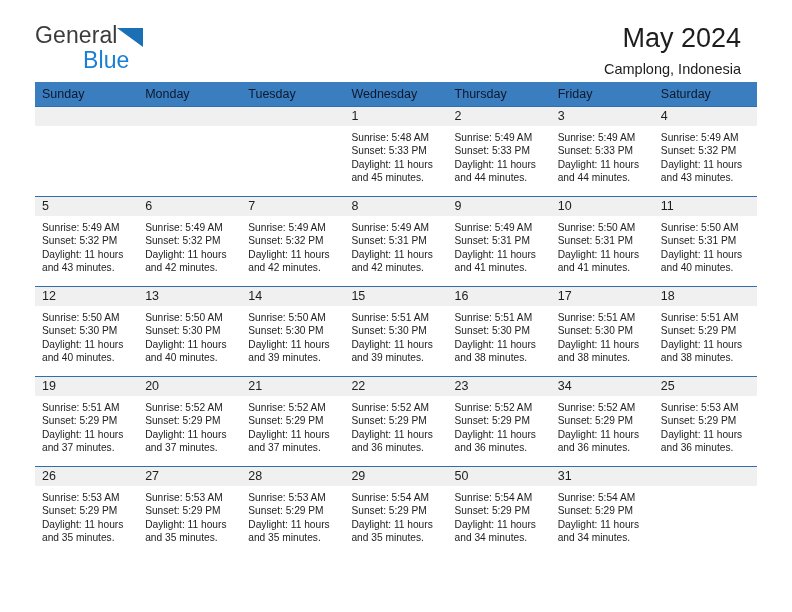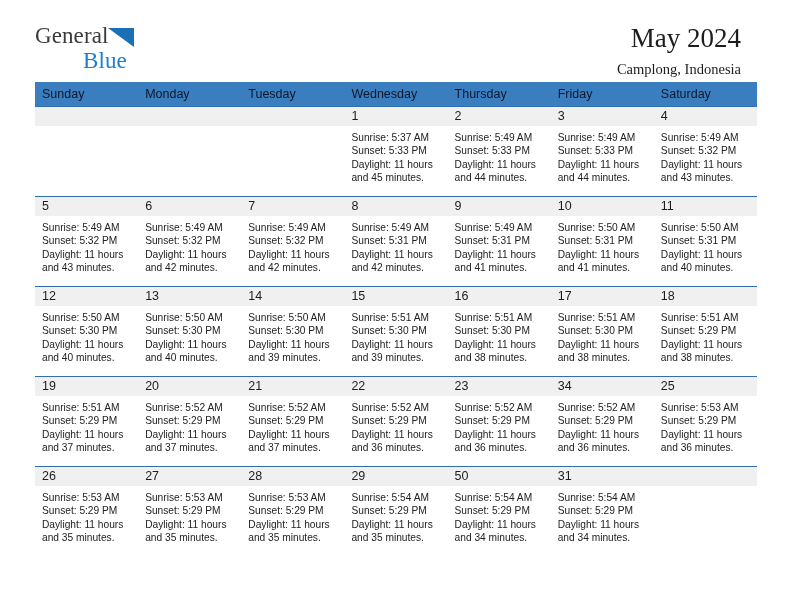--- a/index.html
+++ b/index.html
@@ -21,21 +21,20 @@
     box-sizing: border-box;
     padding: 0 35px;
   }
 
   
   .header {
     position: relative;
     height: 80px;
     padding-top: 22px;
     box-sizing: border-box;
-    font-family: Liberation Serif, serif;
   }
   .brand {
     position: absolute;
     left: 0;
     top: 24px;
     line-height: 1;
     user-select: none;
   }
   .brand-row1 {
     position: relative;
@@ -173,21 +172,21 @@
           </td>
           <td class="blank">
             <span class="daynum empty"></span>
           </td>
           <td class="blank">
             <span class="daynum empty"></span>
           </td>
           <td>
             <span class="daynum">1</span>
             <div class="info">
-              <div>Sunrise: 5:37 AM</div>
+              <div>Sunrise: 5:48 AM</div>
               <div>Sunset: 5:33 PM</div>
               <div>Daylight: 11 hours</div>
               <div>and 45 minutes.</div>
             </div>
           </td>
           <td>
             <span class="daynum">2</span>
             <div class="info">
               <div>Sunrise: 5:49 AM</div>
               <div>Sunset: 5:33 PM</div>

